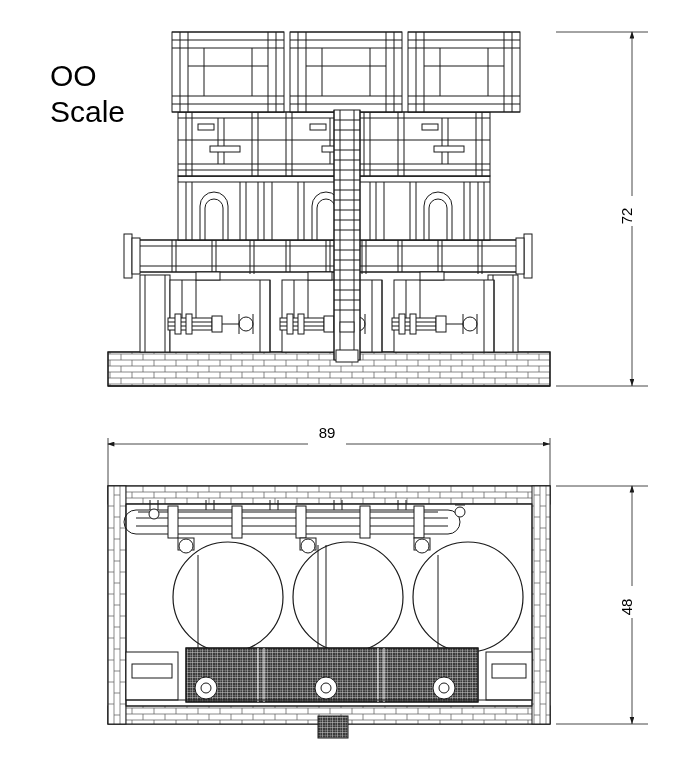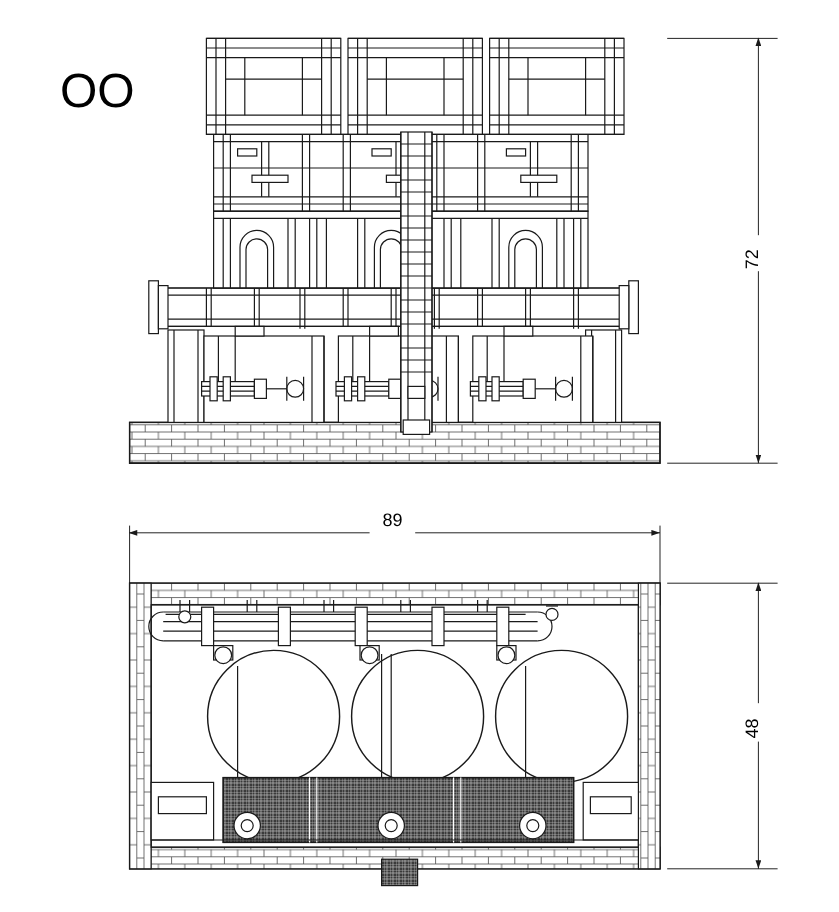--- a/index.html
+++ b/index.html
@@ -22,31 +22,31 @@
   }
   .label-text {
     position: absolute;
     color: #000000;
     font-family: "Liberation Sans", sans-serif;
     white-space: pre;
   }
   #scale-label {
     left: 50px;
     top: 58px;
-    font-size: 40px;
+    font-size: 30px;
     line-height: 36px;
   }
   svg { display: block; }
 </style>
 </head>
 <body>
 
 <div id="stage">
 
-  <div class="label-text" id="scale-label"><span>OO</span><br></div>
+  <div class="label-text" id="scale-label"><span>OO</span><br><span>Scale</span></div>
 
   <svg width="699" height="760" viewBox="0 0 699 760">
     <defs>
       <pattern id="brick" width="22" height="12" patternUnits="userSpaceOnUse">
         <rect width="22" height="12" fill="#ffffff"></rect>
         <path d="M0 0 H22 M0 6 H22 M0 12 H22" stroke="#555" stroke-width="0.7"></path>
         <path d="M0 0 V6 M11 6 V12 M22 0 V6" stroke="#555" stroke-width="0.7"></path>
       </pattern>
       <pattern id="brickv" width="12" height="22" patternUnits="userSpaceOnUse">
         <rect width="12" height="22" fill="#ffffff"></rect>

